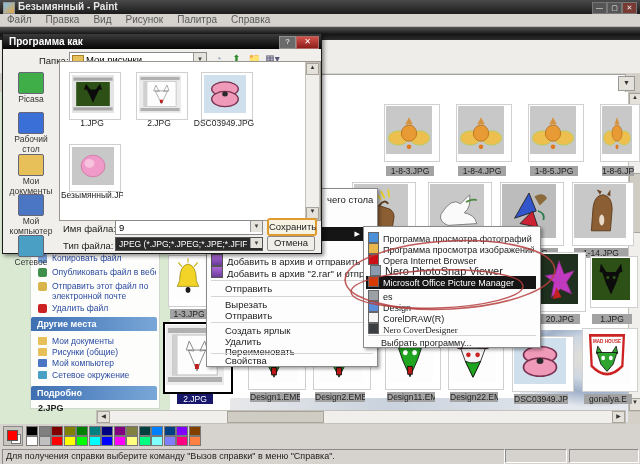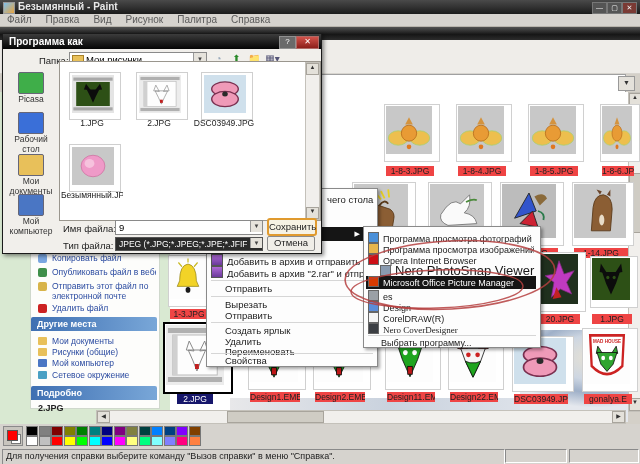--- a/index.html
+++ b/index.html
@@ -32,21 +32,21 @@
     border:1px solid #999;font-size:7px;text-align:center;line-height:12px;color:#333;}
   .ex-content{left:0;top:92px;width:628px;height:318px;background:#ffffff;}
   .ex-greenstrip{left:0;top:92px;width:170px;height:332px;background:#d9e9d2;}
   .ex-panel{left:30px;top:92px;width:128px;height:315px;background:#fdfdfb;
     border:1px solid #cfd8cc;}
   .task-item{font-size:8.5px;color:#2a4aa0;}
   .panel-header{height:14px;background:linear-gradient(90deg,#3e6fb2,#79a7d8);
     color:#fff;font-size:9px;font-weight:bold;line-height:14px;padding-left:6px;
     border-radius:2px 2px 0 0;}
   .xthumb{background:#fff;border:1px solid #d0d0d0;padding:2px;}
-  .xlabel{font-size:8.5px;color:#222;text-align:center;background:#ef4444;}
+  .xlabel{font-size:8.5px;color:#222;text-align:center;background:#a3a3a3;}
   .sel-label{background:#16166b;color:#fff;}
   .scroll{background:#f1efec;border:1px solid #c4c1ba;}
   .scroll-btn{background:#e4e1da;border:1px solid #a8a49c;color:#333;
     font-size:6px;text-align:center;}
   .scroll-thumb{background:#cfccc4;border:1px solid #a8a49c;}
   .swoosh{background:
     radial-gradient(ellipse 90px 50px at 70% 30%,#e9e2d2 0%,#cdd6e2 45%,#9fb0c8 70%,#e5e8ee 100%);}
   .swoosh2{background:linear-gradient(90deg,#e8e8ea,#c9d2de 40%,#eceef2);}
 
   
@@ -469,20 +469,24 @@
         <div>Рабочий стол</div>
       </div>
       <div class="abs place" style="left: 4px; top: 120px; height: 36px;">
         <div class="place-icon" style="background: rgb(232, 192, 90); border: 1px solid rgb(102, 102, 119); border-radius: 2px;"></div>
         <div>Мои документы</div>
       </div>
       <div class="abs place" style="left: 4px; top: 160px; height: 36px;">
         <div class="place-icon" style="background: rgb(74, 118, 196); border: 1px solid rgb(102, 102, 119); border-radius: 2px;"></div>
         <div>Мой компьютер</div>
       </div>
+      <div class="abs place" style="left: 4px; top: 201px; height: 36px;">
+        <div class="place-icon" style="background: rgb(74, 160, 196); border: 1px solid rgb(102, 102, 119); border-radius: 2px;"></div>
+        <div>Сетевое</div>
+      </div>
       <div class="abs dthumb" style="left: 66px; top: 38px; width: 46px; height: 42px;">
         <div class="abs" style="left: 2px; top: 2px; width: 42px; height: 38px;"><svg width="100%" height="100%" viewBox="0 0 60 60" preserveAspectRatio="none">
             <rect width="60" height="60" fill="#e4e4e4"></rect>
             <rect x="2" y="4" width="56" height="5" fill="#a8a8a8"></rect>
             <rect x="2" y="51" width="56" height="5" fill="#a8a8a8"></rect>
             <rect x="6" y="11" width="48" height="38" fill="#2d5016"></rect>
             <path d="M20 14 L27 24 L17 23 Z" fill="#0c0c0c"></path>
             <path d="M40 14 L33 24 L43 23 Z" fill="#0c0c0c"></path>
             <path d="M21 23 H39 L34 34 L30 44 L26 34 Z" fill="#0c0c0c"></path>
           </svg></div>
@@ -519,21 +523,21 @@
           </svg></div>
       </div>
       <div class="abs dlabel txt" style="left: 58px; top: 156px; width: 62px;">Безымянный.JPG</div>
     </div>
 
   <div class="abs menu" style="left:363px;top:226px;width:176px;height:120px;z-index:5;">
     <div id="ow-items">
         <div class="abs menu-item txt" style="left: 2px; top: 5px; width: 168px; font-size: 9px;"><div class="mi-icon" style="background: rgb(74, 144, 217); border: 1px solid rgb(102, 102, 102); width: 9px; height: 9px; margin: 0px 4px 0px 2px;"></div><span>Программа просмотра фотографий Picasa Photo Viewer</span></div>
         <div class="abs menu-item txt" style="left: 2px; top: 16px; width: 168px; font-size: 9px;"><div class="mi-icon" style="background: rgb(232, 182, 76); border: 1px solid rgb(102, 102, 102); width: 9px; height: 9px; margin: 0px 4px 0px 2px;"></div><span>Программа просмотра изображений и факсов</span></div>
         <div class="abs menu-item txt" style="left: 2px; top: 27px; width: 168px; font-size: 9px;"><div class="mi-icon" style="background: rgb(204, 15, 22); border: 1px solid rgb(102, 102, 102); width: 9px; height: 9px; margin: 0px 4px 0px 2px;"></div><span>Opera Internet Browser</span></div>
-        <div class="abs menu-item txt" style="left: 14px; top: 38px; width: 168px; font-size: 13px;"><div class="mi-icon" style="background: rgb(138, 155, 176); border: 1px solid rgb(102, 102, 102); width: 9px; height: 9px; margin: 0px 4px 0px 2px;"></div><span>Nero PhotoSnap Viewer</span></div>
+        <div class="abs menu-item txt" style="left: 4px; top: 38px; width: 168px; font-size: 11px;"><div class="mi-icon" style="background: rgb(138, 155, 176); border: 1px solid rgb(102, 102, 102); width: 9px; height: 9px; margin: 0px 4px 0px 2px;"></div><span>Nero PhotoSnap Viewer</span></div>
         <div class="abs menu-item txt menu-hl" style="left: 2px; top: 49px; width: 170px; font-size: 9px; height: 13px; line-height: 13px;"><div class="mi-icon" style="background: rgb(216, 59, 1); border: 1px solid rgb(102, 102, 102); width: 9px; height: 9px; margin: 0px 4px 0px 2px;"></div><span>Microsoft Office Picture Manager</span></div>
         <div class="abs menu-item txt" style="left: 2px; top: 63px; width: 168px; font-size: 9px;"><div class="mi-icon" style="background: rgb(154, 160, 166); border: 1px solid rgb(102, 102, 102); width: 9px; height: 9px; margin: 0px 4px 0px 2px;"></div><span>es</span></div>
         <div class="abs menu-item txt" style="left: 2px; top: 74px; width: 168px; font-size: 9px;"><div class="mi-icon" style="background: rgb(91, 141, 217); border: 1px solid rgb(102, 102, 102); width: 9px; height: 9px; margin: 0px 4px 0px 2px;"></div><span>Design</span></div>
         <div class="abs menu-item txt" style="left: 2px; top: 85px; width: 168px; font-size: 9px;"><div class="mi-icon" style="background: rgb(244, 244, 244); border: 1px solid rgb(102, 102, 102); width: 9px; height: 9px; margin: 0px 4px 0px 2px;"></div><span>CorelDRAW(R)</span></div>
         <div class="abs menu-item txt" style="left: 2px; top: 96px; width: 168px; font-size: 9px; font-family: Liberation Serif, serif;"><div class="mi-icon" style="background: rgb(60, 63, 68); border: 1px solid rgb(102, 102, 102); width: 9px; height: 9px; margin: 0px 4px 0px 2px;"></div><span>Nero CoverDesigner</span></div>
         <div class="abs menu-sep" style="left: 4px; top: 108px; width: 168px;"></div>
         <div class="abs menu-item txt" style="left: 2px; top: 110px; width: 168px; font-size: 9px;"><div class="mi-icon" style="background: transparent; width: 9px; height: 9px; margin: 0px 4px 0px 2px;"></div><span>Выбрать программу...</span></div>
       </div>
   </div>
 

